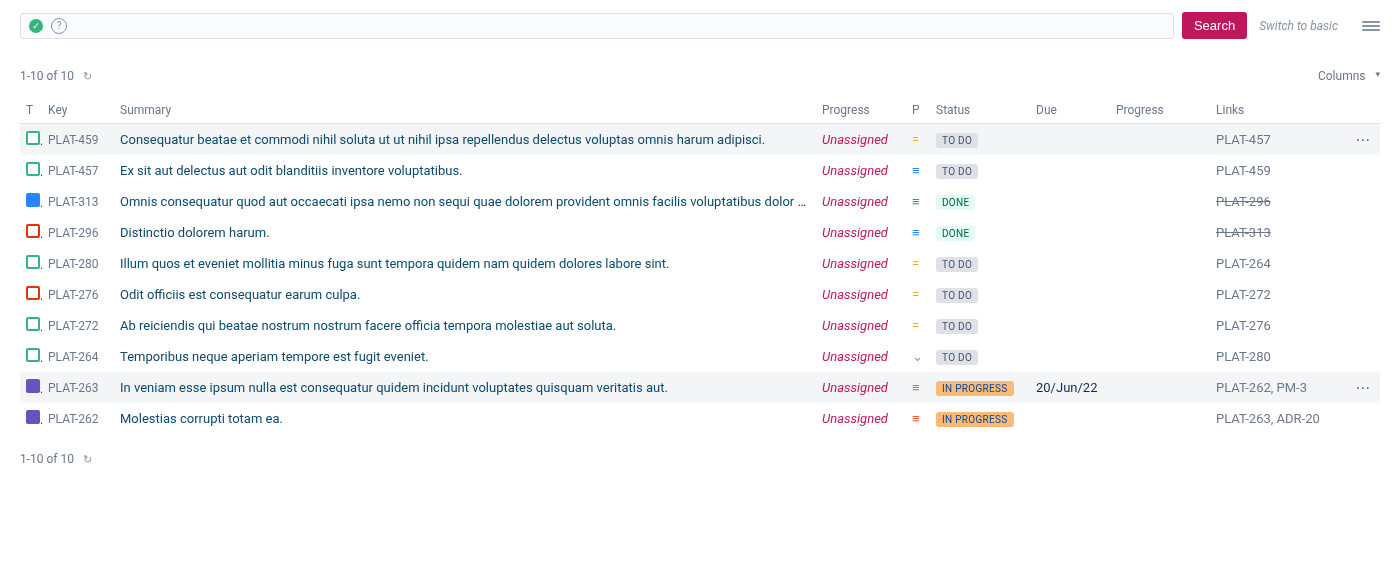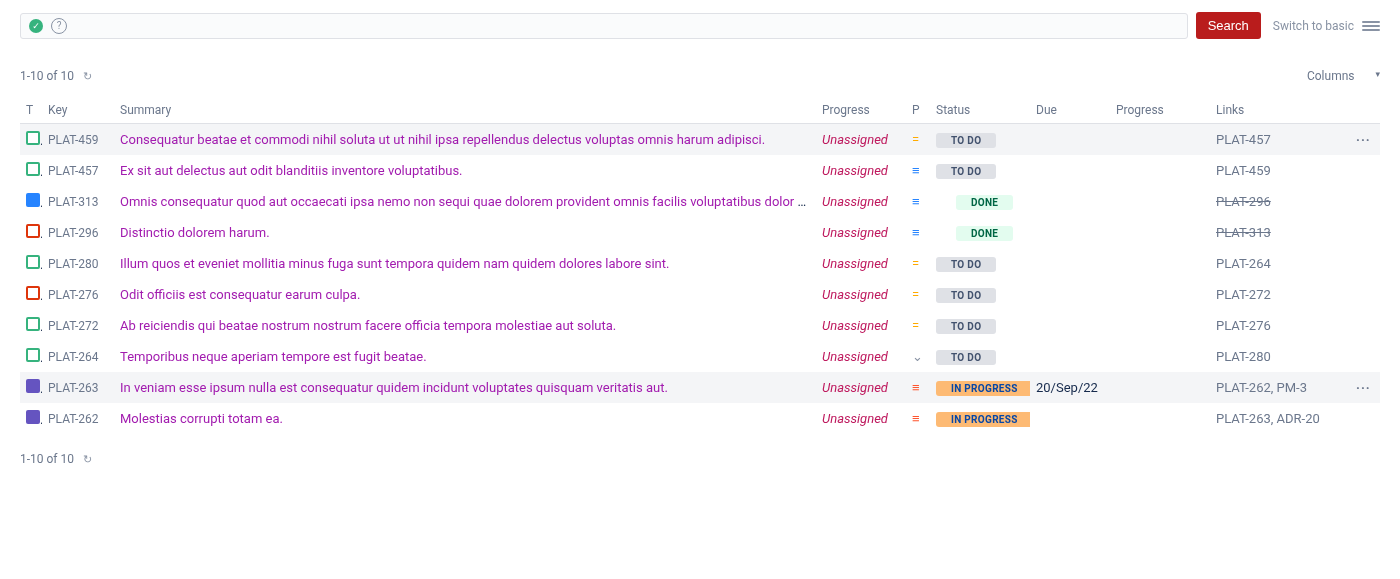--- a/index.html
+++ b/index.html
@@ -31,35 +31,35 @@
     background: #36B37E; display: flex; align-items: center; justify-content: center;
     color: #fff; font-size: 9px; flex-shrink: 0;
   }
   .jql-text { color: #6B778C; font-size: 13px; flex: 1; }
   .help-icon {
     width: 16px; height: 16px; border-radius: 50%;
     border: 1.5px solid #8993A4; display: flex; align-items: center; justify-content: center;
     color: #8993A4; font-size: 10px; flex-shrink: 0;
   }
   .btn-search {
-    background: #b91c1c; color: #fff; border: none; border-radius: 3px;
+    background: #be185d; color: #fff; border: none; border-radius: 3px;
     padding: 6px 12px; font-size: 13px; font-weight: 500; cursor: pointer;
   }
-  .link-basic { color: #8993A4; font-size: 12px; margin-right: 0; margin-left: 4px; }
+  .link-basic { color: #8993A4; font-size: 12px; margin-right: 16px; margin-left: 4px; font-style: italic; }
   .view-toggle {
     width: 18px; height: 18px; display: flex; flex-direction: column; gap: 2px;
     justify-content: center; cursor: pointer;
   }
   .view-toggle span { height: 2px; background: #8993A4; border-radius: 1px; }
   .results-bar {
     display: flex; justify-content: space-between; align-items: center;
     margin-bottom: 14px; color: #6B778C; font-size: 12px;
   }
   .refresh-icon { display:inline-block; margin-left:6px; color:#8993A4; font-size: 11px; }
-  .columns-btn { cursor: pointer; display:flex; gap:21px; }
+  .columns-btn { cursor: pointer; display:flex; gap:10px; }
   table.issues {
     width: 100%; border-collapse: collapse; table-layout: fixed;
   }
   table.issues th {
     text-align: left; font-weight: 400; color: #6B778C; font-size: 12px;
     padding: 6px 6px; border-bottom: 1px solid #DFE1E6;
     white-space: nowrap; overflow: hidden; text-overflow: ellipsis;
   }
   table.issues td {
     padding: 7px 6px; font-size: 13px; vertical-align: middle;
@@ -78,33 +78,33 @@
   .col-actions{ width: 30px; }
   .issue-type-icon {
     width: 14px; height: 14px; border-radius: 2px; display: inline-flex;
     align-items: center; justify-content: center; color: #fff; font-size: 8px;
   }
   .it-story { background: #fff; border: 2px solid #36B37E; }
   .it-task  { background: #2684FF; }
   .it-bug   { background: #fff; border: 2px solid #DE350B; }
   .it-epic  { background: #6554C0; }
   .key-link { color: #6B778C; font-size: 12px; }
-  .summary-link { color: #a21caf; }
+  .summary-link { color: #0c4a6e; }
   .assignee-text { color: #be185d; font-style: italic; }
   .prio-icon { font-size: 13px; line-height: 1; }
   .prio-medium  { color: #FFAB00; }
   .prio-low     { color: #2684FF; }
   .prio-high    { color: #FF5630; }
   .prio-lowest  { color: #8993A4; }
   .status-lozenge {
-    display: inline-block; font-size: 10px; font-weight: 700; letter-spacing: .3px;
-    padding: 2px 15px; border-radius: 3px; text-transform: uppercase;
+    display: inline-block; font-size: 10px; font-weight: 400; letter-spacing: .3px;
+    padding: 2px 6px; border-radius: 3px; text-transform: uppercase;
   }
   .st-todo { background: #DFE1E6; color: #42526E; }
-  .st-done { background: #E3FCEF; color: #006644; margin-left: 20px; }
+  .st-done { background: #E3FCEF; color: #006644; }
   .st-inprogress { background: #fdba74; color: #0747A6; }
   .link-text { color: #6B778C; }
   .link-done { text-decoration: line-through; }
   .row-actions { color: #6B778C; cursor: pointer; font-weight: 700; letter-spacing: 1px; }
   .footer-count { margin-top: 18px; color: #6B778C; font-size: 12px; }
   .chev { font-size: 9px; }
 </style>
 </head>
 <body>
 
@@ -241,37 +241,37 @@
         <td><span class="prio-icon prio-medium">=</span></td>
         <td><span class="status-lozenge st-todo">TO DO</span></td>
         <td></td>
         <td></td>
         <td><span class="link-text">PLAT-276</span></td>
         <td></td>
       </tr>
       <tr class="issue-row">
         <td><span class="issue-type-icon it-story"></span></td>
         <td><a class="key-link">PLAT-264</a></td>
-        <td><a class="summary-link">Temporibus neque aperiam tempore est fugit beatae.</a></td>
+        <td><a class="summary-link">Temporibus neque aperiam tempore est fugit eveniet.</a></td>
         <td><span class="assignee-text">Unassigned</span></td>
         <td><span class="prio-icon prio-lowest">⌄</span></td>
         <td><span class="status-lozenge st-todo">TO DO</span></td>
         <td></td>
         <td></td>
         <td><span class="link-text">PLAT-280</span></td>
         <td></td>
       </tr>
       <tr class="issue-row hovered">
         <td><span class="issue-type-icon it-epic"></span></td>
         <td><a class="key-link">PLAT-263</a></td>
         <td><a class="summary-link">In veniam esse ipsum nulla est consequatur quidem incidunt voluptates quisquam veritatis aut.</a></td>
         <td><span class="assignee-text">Unassigned</span></td>
         <td><span class="prio-icon prio-high">≡</span></td>
         <td><span class="status-lozenge st-inprogress">IN PROGRESS</span></td>
-        <td>20/Sep/22</td>
+        <td>20/Jun/22</td>
         <td></td>
         <td><span class="link-text">PLAT-262, PM-3</span></td>
         <td><span class="row-actions">···</span></td>
       </tr>
       <tr class="issue-row">
         <td><span class="issue-type-icon it-epic"></span></td>
         <td><a class="key-link">PLAT-262</a></td>
         <td><a class="summary-link">Molestias corrupti totam ea.</a></td>
         <td><span class="assignee-text">Unassigned</span></td>
         <td><span class="prio-icon prio-high">≡</span></td>

